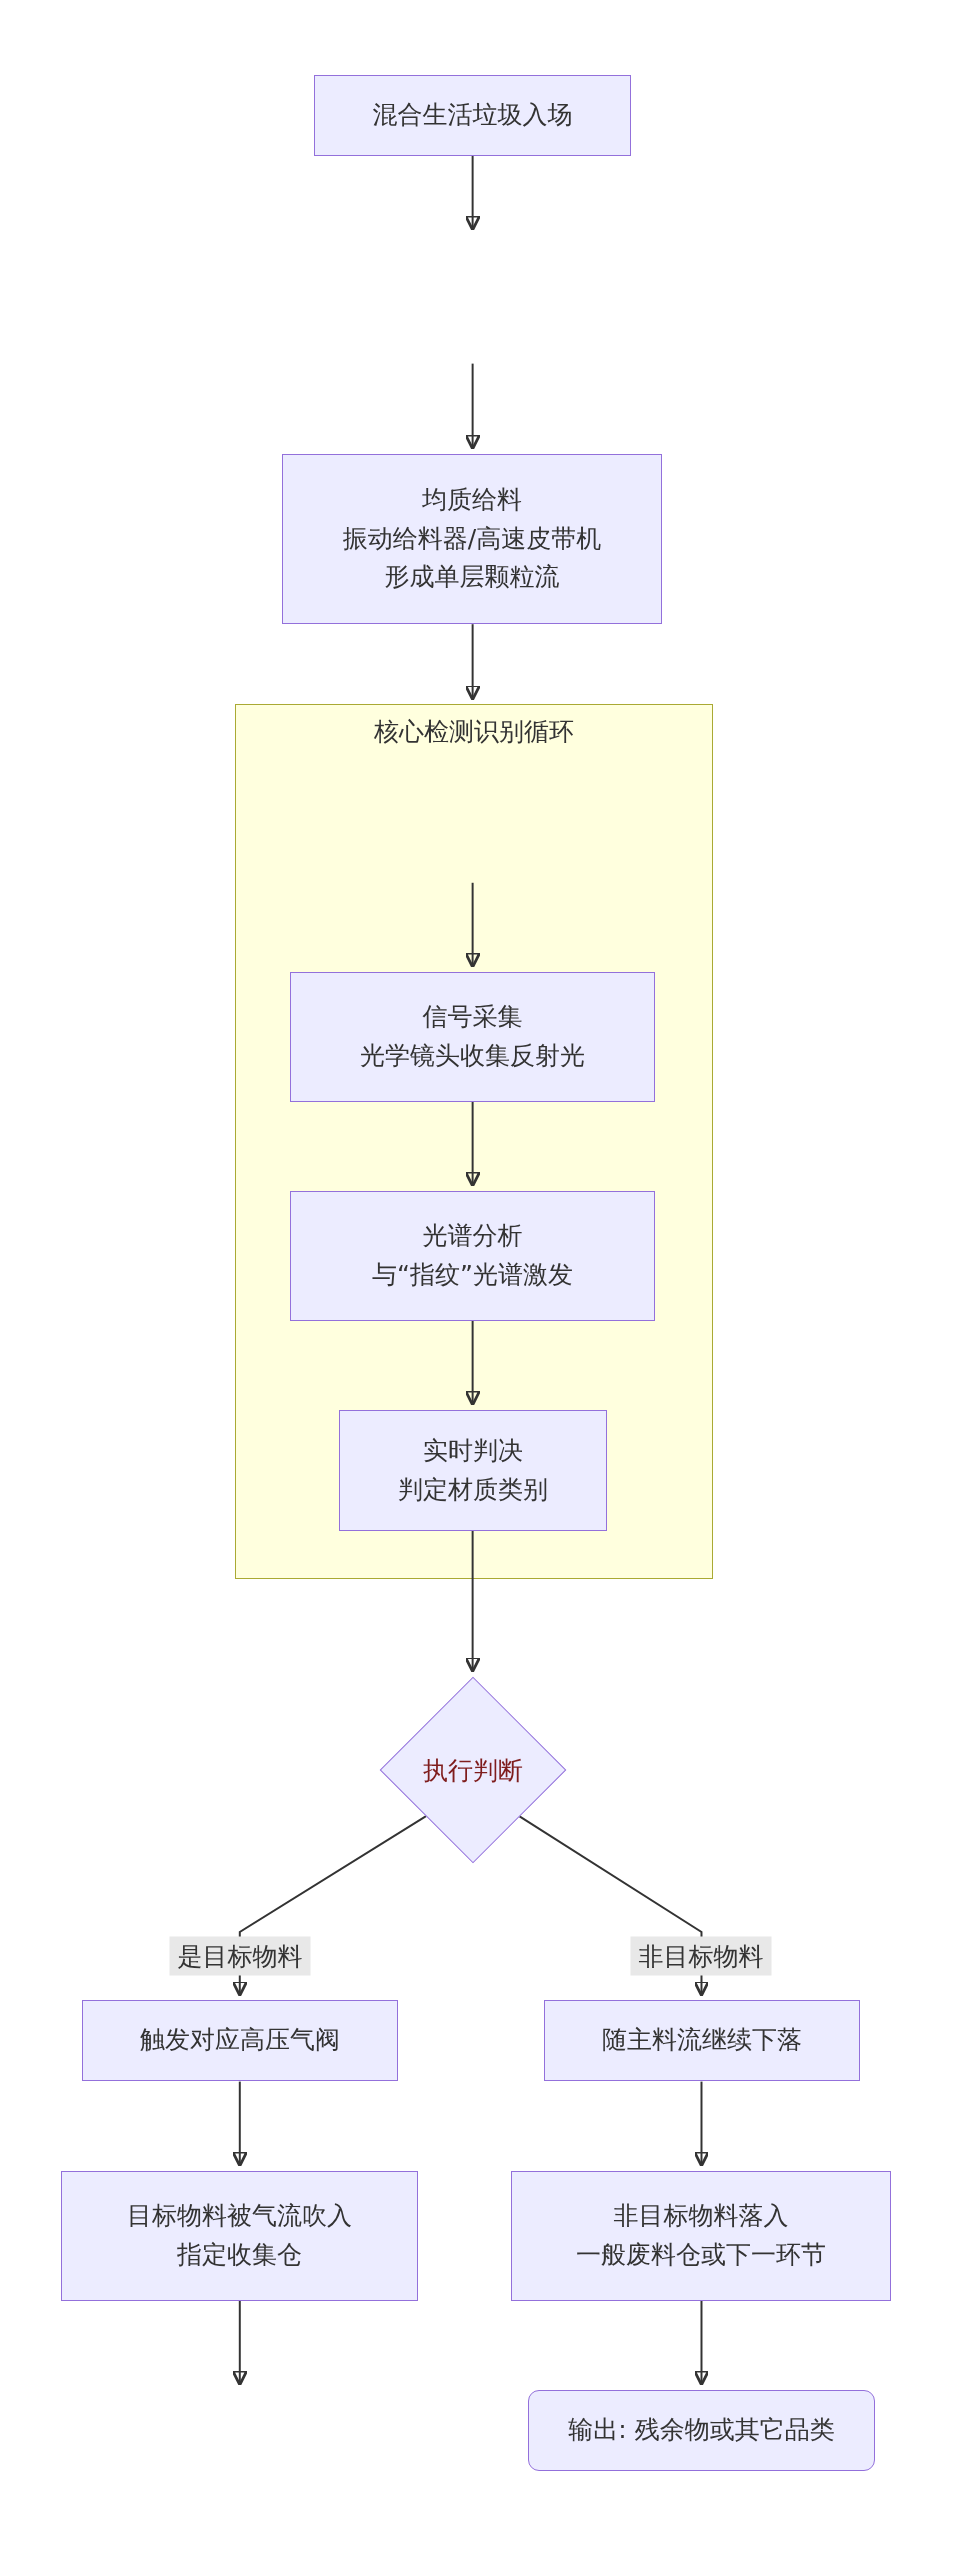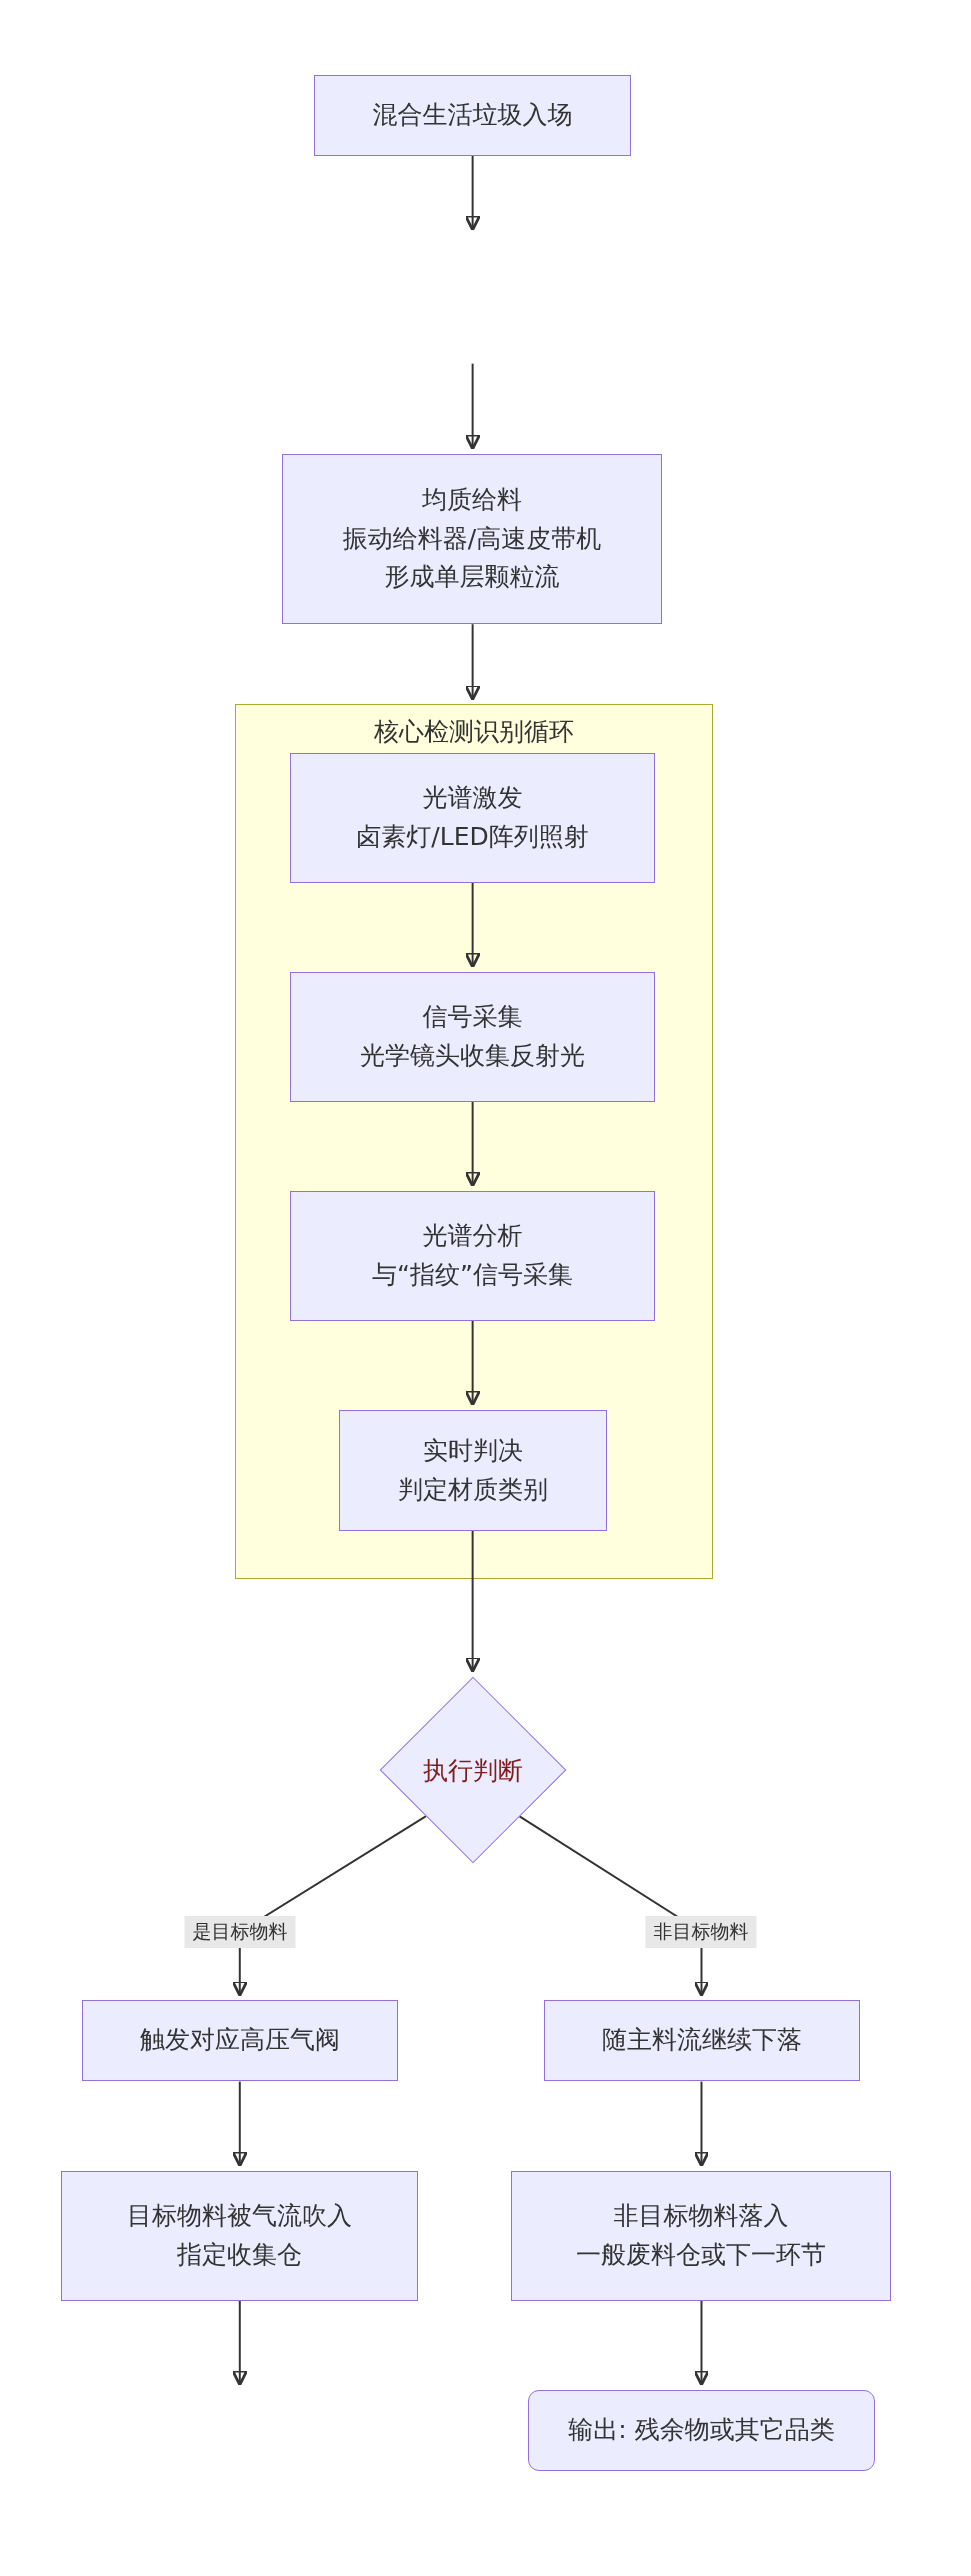--- a/index.html
+++ b/index.html
@@ -45,21 +45,21 @@
     transform:rotate(45deg); background:#ececff; border:1.5px solid #9370db;
     box-sizing:border-box; z-index:2;
   }
   .diamond-label {
     position:absolute; left:473px; top:1770px; transform:translate(-50%,-50%);
     font-size:25px; z-index:3; white-space:nowrap; color:#7f1d1d;
   }
 
   .edge-label {
     position:absolute; transform:translate(-50%,-50%); background:#e8e8e8;
-    padding:3px 8px; font-size:19px; z-index:3; white-space:nowrap; color:#333333;
+    padding:3px 8px; font-size:25px; z-index:3; white-space:nowrap; color:#333333;margin-top:24px;
   }
   .el-yes { left:240px; top:1932px; }
   .el-no  { left:701px; top:1932px; }
 </style>
 </head>
 <body>
 
 <div class="canvas">
 
   <div class="cluster">
@@ -91,33 +91,29 @@
     <div>混合生活垃圾入场</div>
   </div>
 
 
   <div class="node n-feed">
     <div>均质给料</div>
     <div>振动给料器/高速皮带机</div>
     <div>形成单层颗粒流</div>
   </div>
 
-  <div class="node n-excite">
-    <div>光谱激发</div>
-    <div>卤素灯/LED阵列照射</div>
-  </div>
 
   <div class="node n-collect">
     <div>信号采集</div>
     <div>光学镜头收集反射光</div>
   </div>
 
   <div class="node n-analyze">
     <div>光谱分析</div>
-    <div>与“指纹”信号采集</div>
+    <div>与“指纹”光谱激发</div>
   </div>
 
   <div class="node n-decide">
     <div>实时判决</div>
     <div>判定材质类别</div>
   </div>
 
   <div class="diamond-shape"></div>
   <div class="diamond-label">执行判断</div>
 

